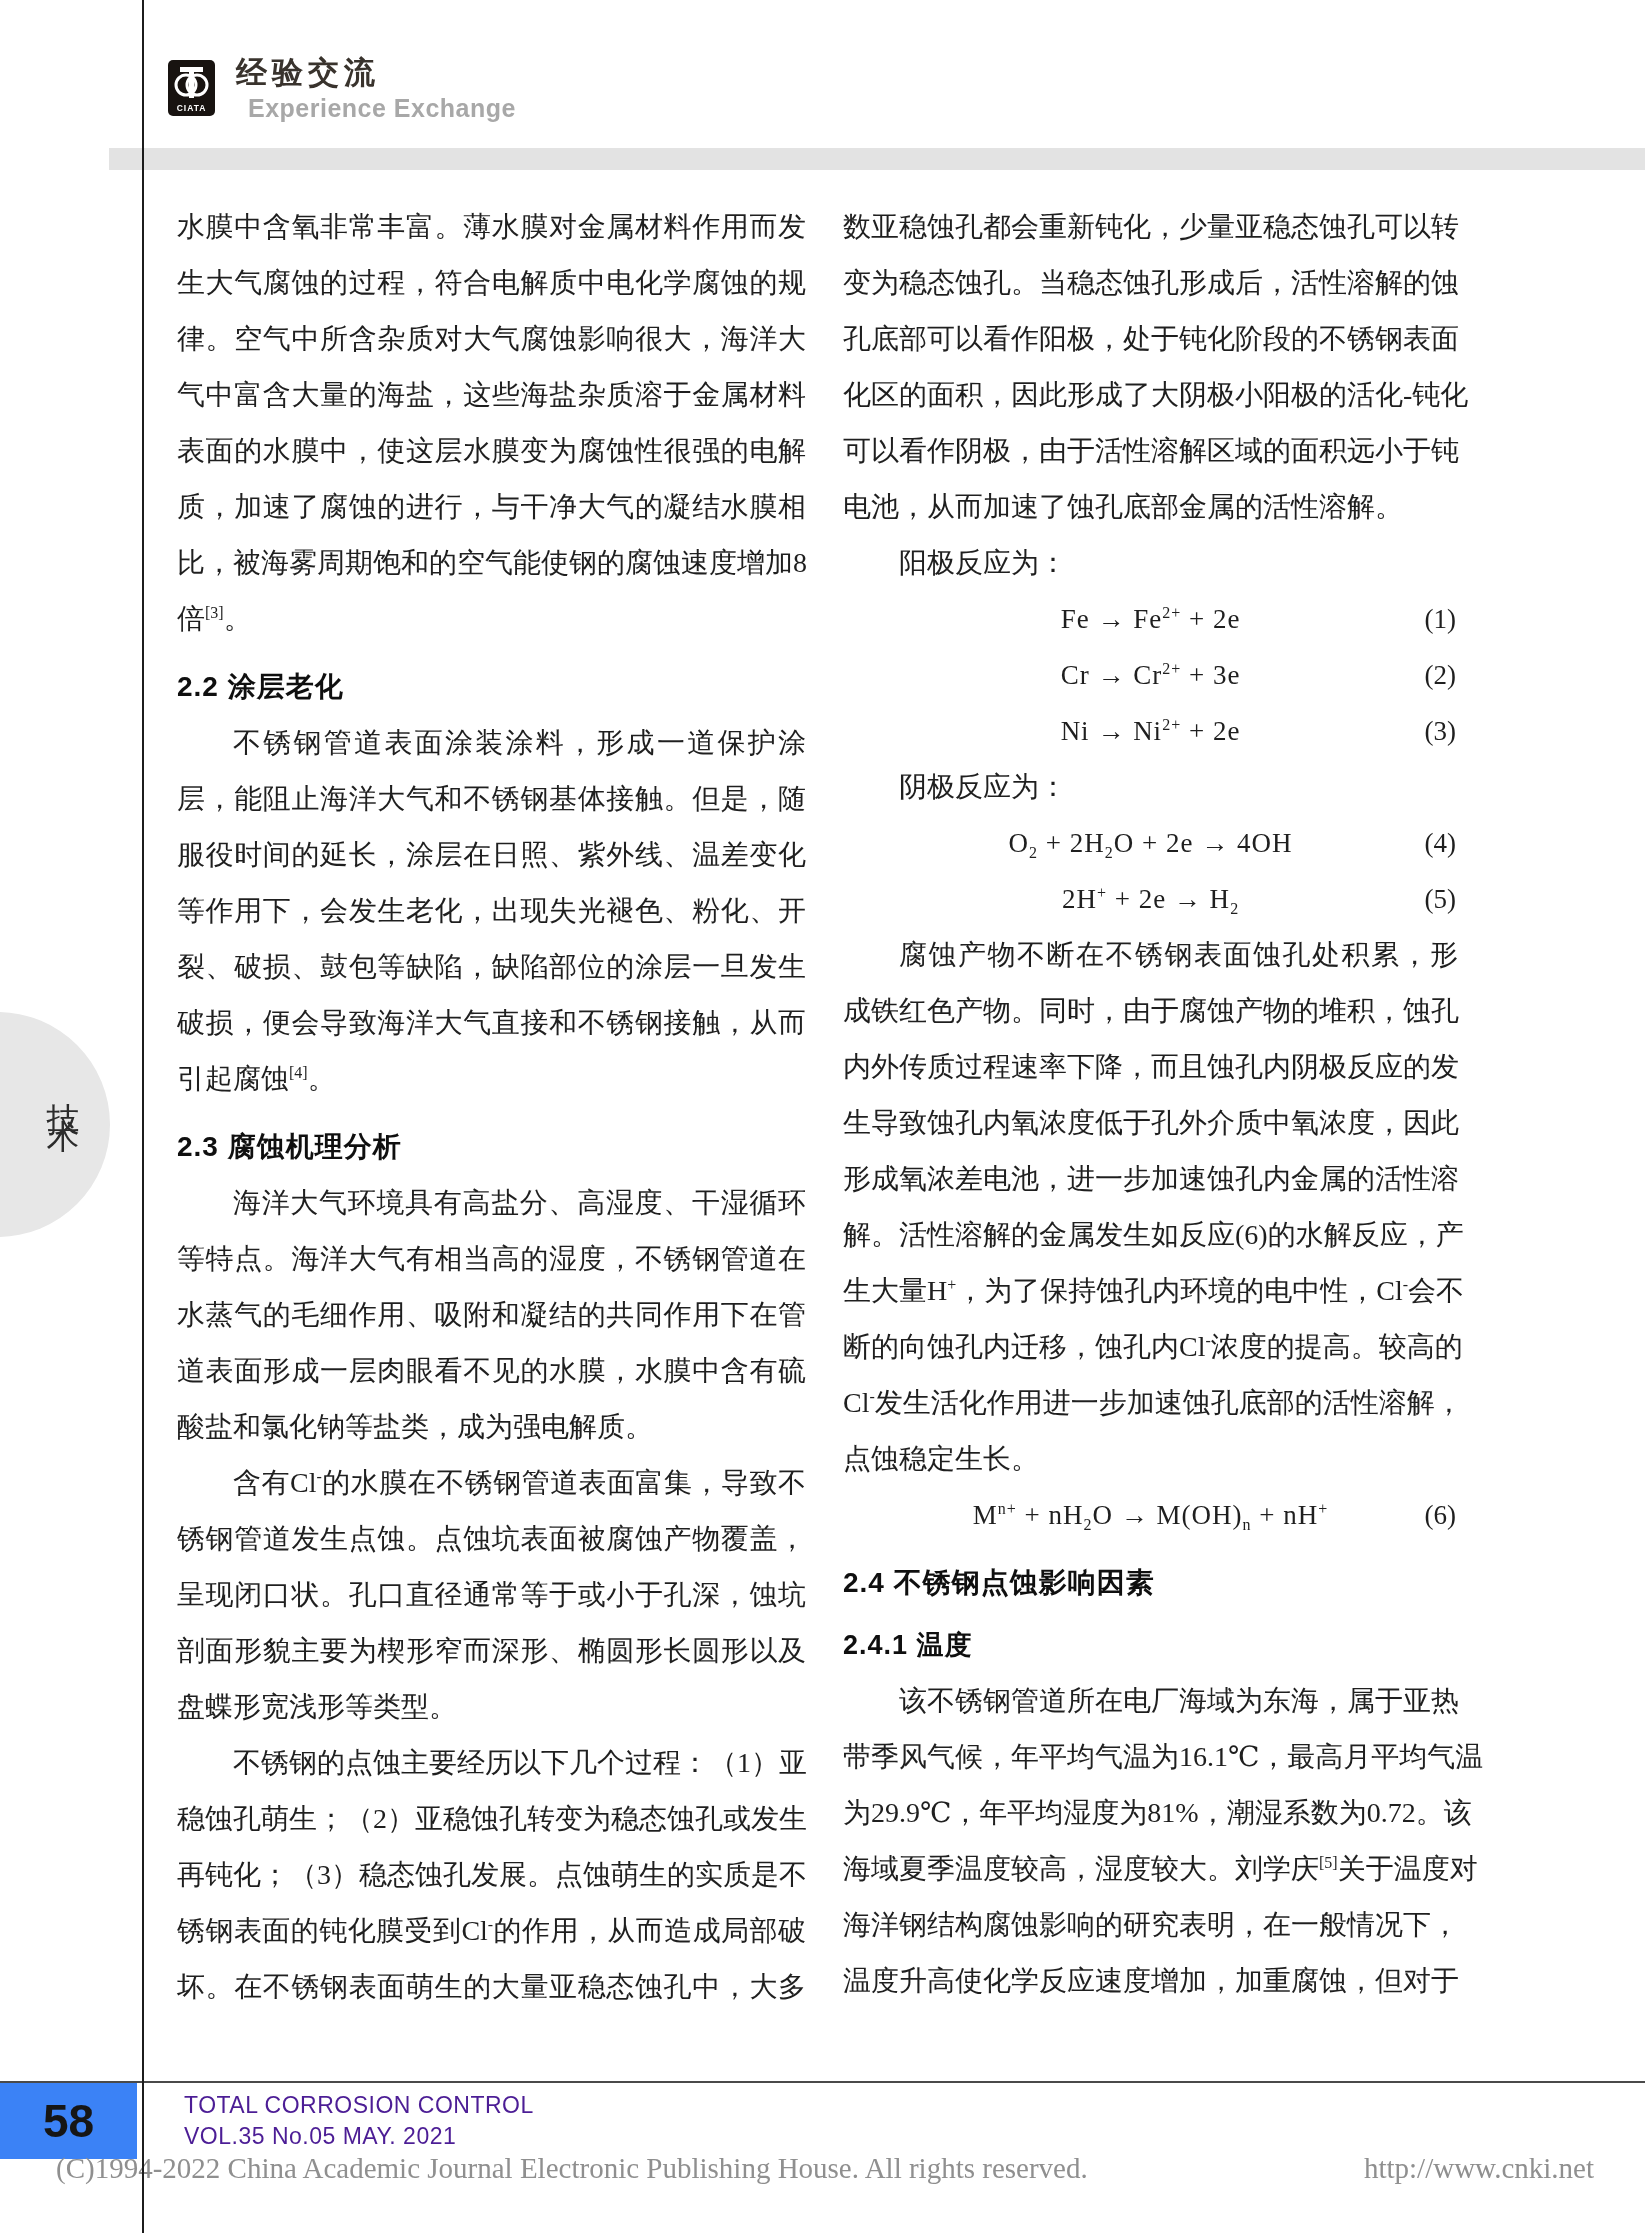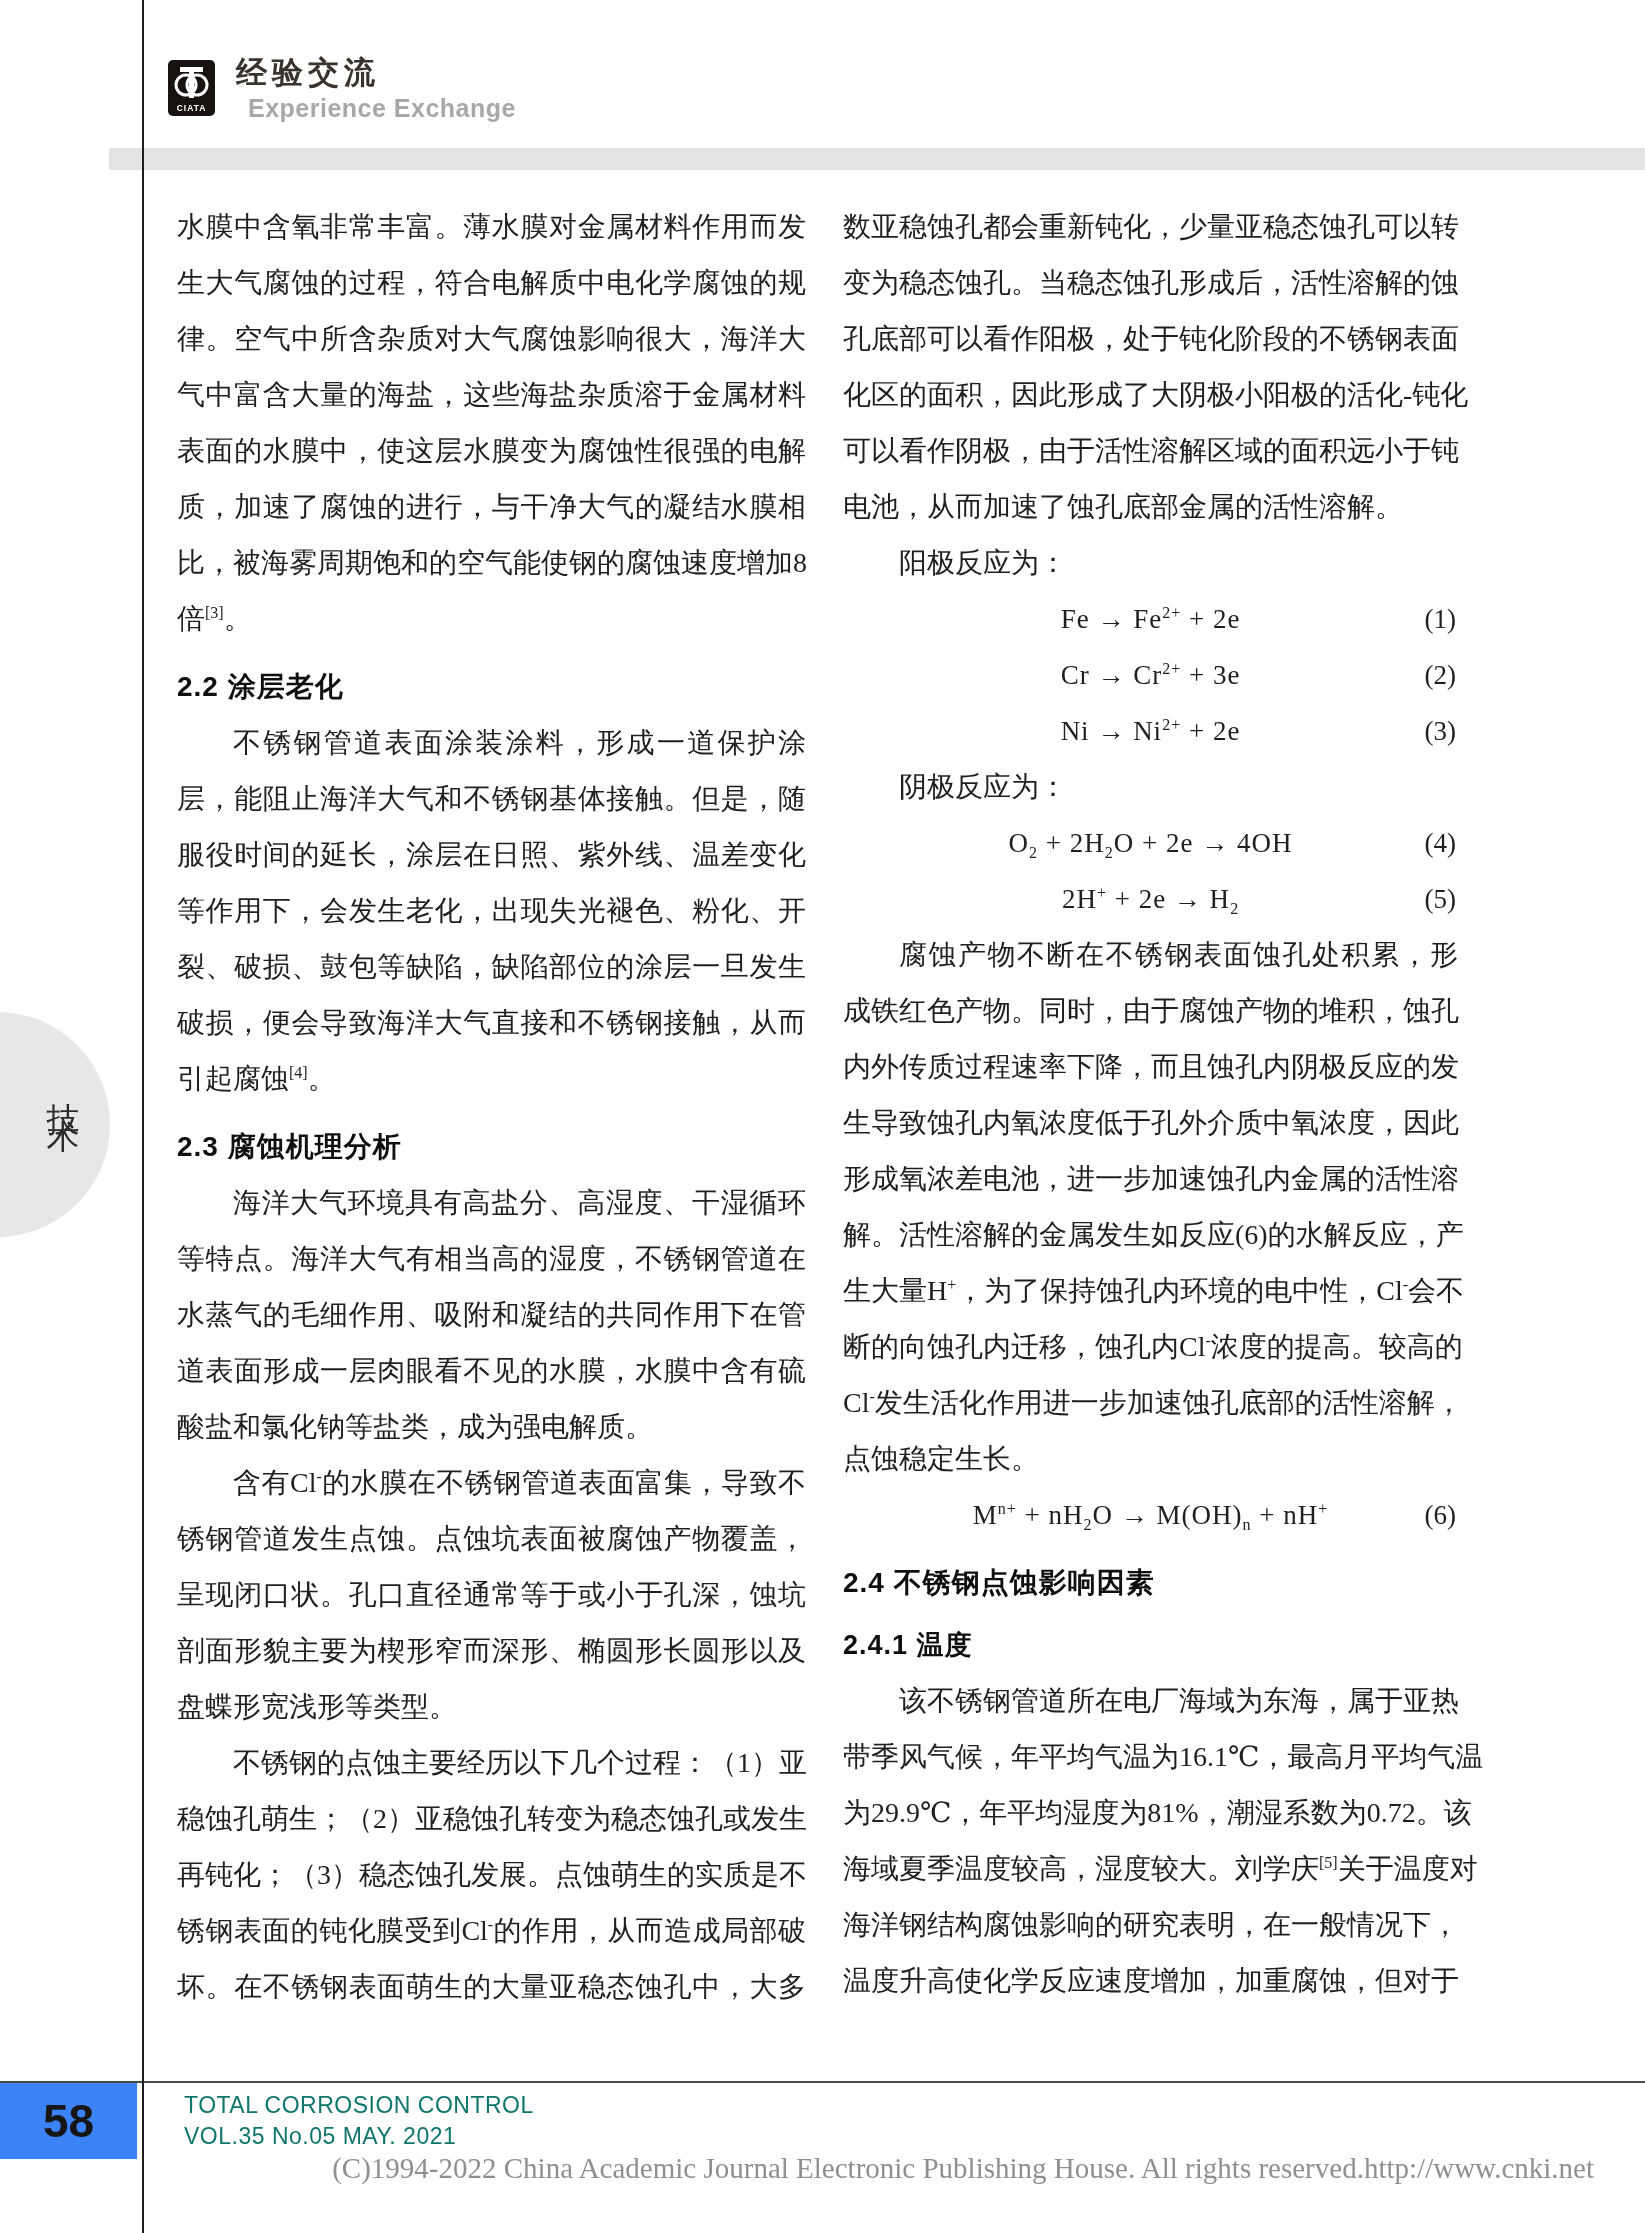--- a/index.html
+++ b/index.html
@@ -39,23 +39,23 @@
   .eq{position:relative;text-align:center;font-size:27px;letter-spacing:1px;}
   .eq .eq-no{position:absolute;right:2px;top:0;letter-spacing:0;}
   .line sup{font-size:16px;line-height:0;vertical-align:super;}
   .line sub{font-size:16px;line-height:0;vertical-align:sub;}
   
   .foot-rule{position:absolute;left:0;top:2081px;width:1646px;height:2px;background:#4a4a4a;}
   .page-box{position:absolute;left:0;top:2083px;width:137px;height:76px;background:#d9d9d9;
     display:flex;align-items:center;justify-content:center;}
   .page-num{font-family:"Liberation Sans","DejaVu Sans",sans-serif;font-size:46px;font-weight:600;color:#161616;}
   .journal{position:absolute;left:184px;top:2090px;font-family:"Liberation Sans","DejaVu Sans",sans-serif;
-    font-size:23px;color:#0f766e;line-height:31px;letter-spacing:0.5px;}
+    font-size:23px;color:#4c1d95;line-height:31px;letter-spacing:0.5px;}
   .copyright{position:absolute;left:56px;top:2152px;width:1538px;display:flex;
-    justify-content:flex-end;font-size:29px;color:#8f8f8f;}
+    justify-content:space-between;font-size:29px;color:#8f8f8f;}
 </style>
 </head>
 <body>
 
 <div class="head-band" style="background-color: rgb(227, 227, 227);"></div>
 
 <div class="v-rule"></div>
 
 <div class="logo">
   <svg width="47" height="56" viewBox="0 0 47 56">

